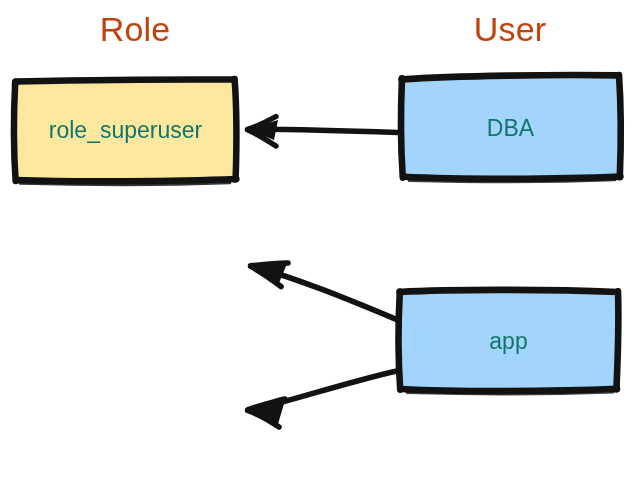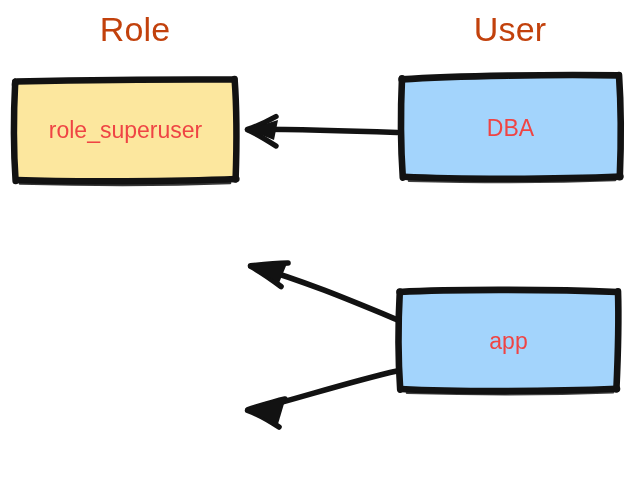--- a/index.html
+++ b/index.html
@@ -41,21 +41,21 @@
     display: flex;
     align-items: center;
     justify-content: center;
     box-sizing: border-box;
   }
   .node-label {
     position: relative;
     z-index: 3;
     font-size: 23px;
     line-height: 1;
-    color: #ef4444;
+    color: #0f766e;
     white-space: nowrap;
     pointer-events: none;
   }
   .node .sketch {
     position: absolute;
     left: -8px;
     top: -8px;
     width: calc(100% + 16px);
     height: calc(100% + 16px);
     z-index: 1;

